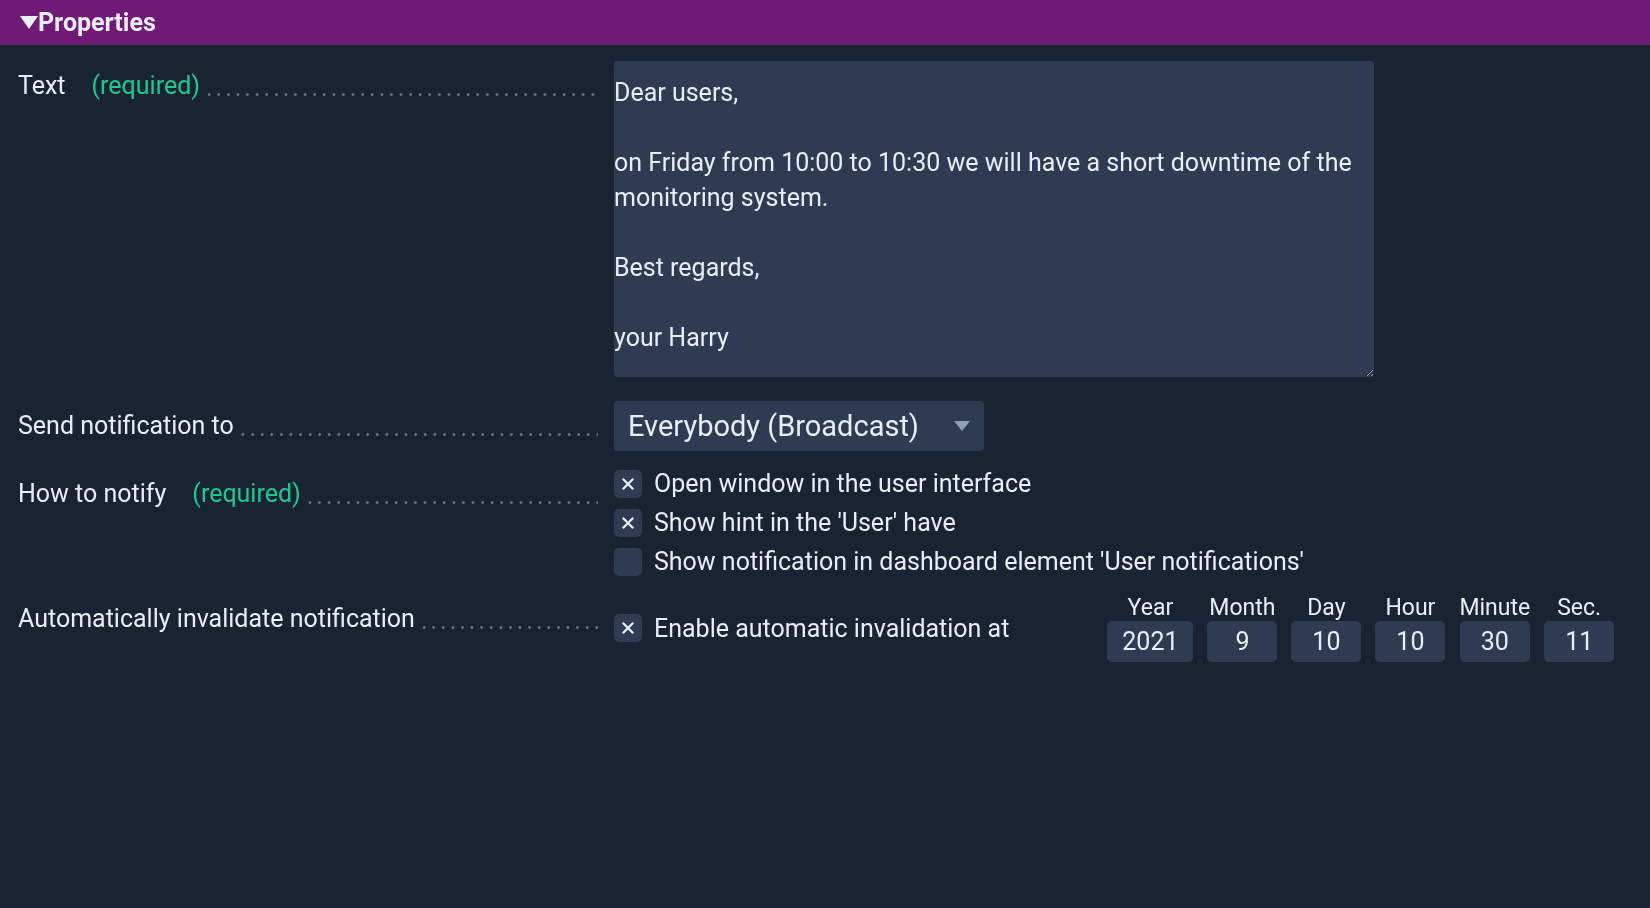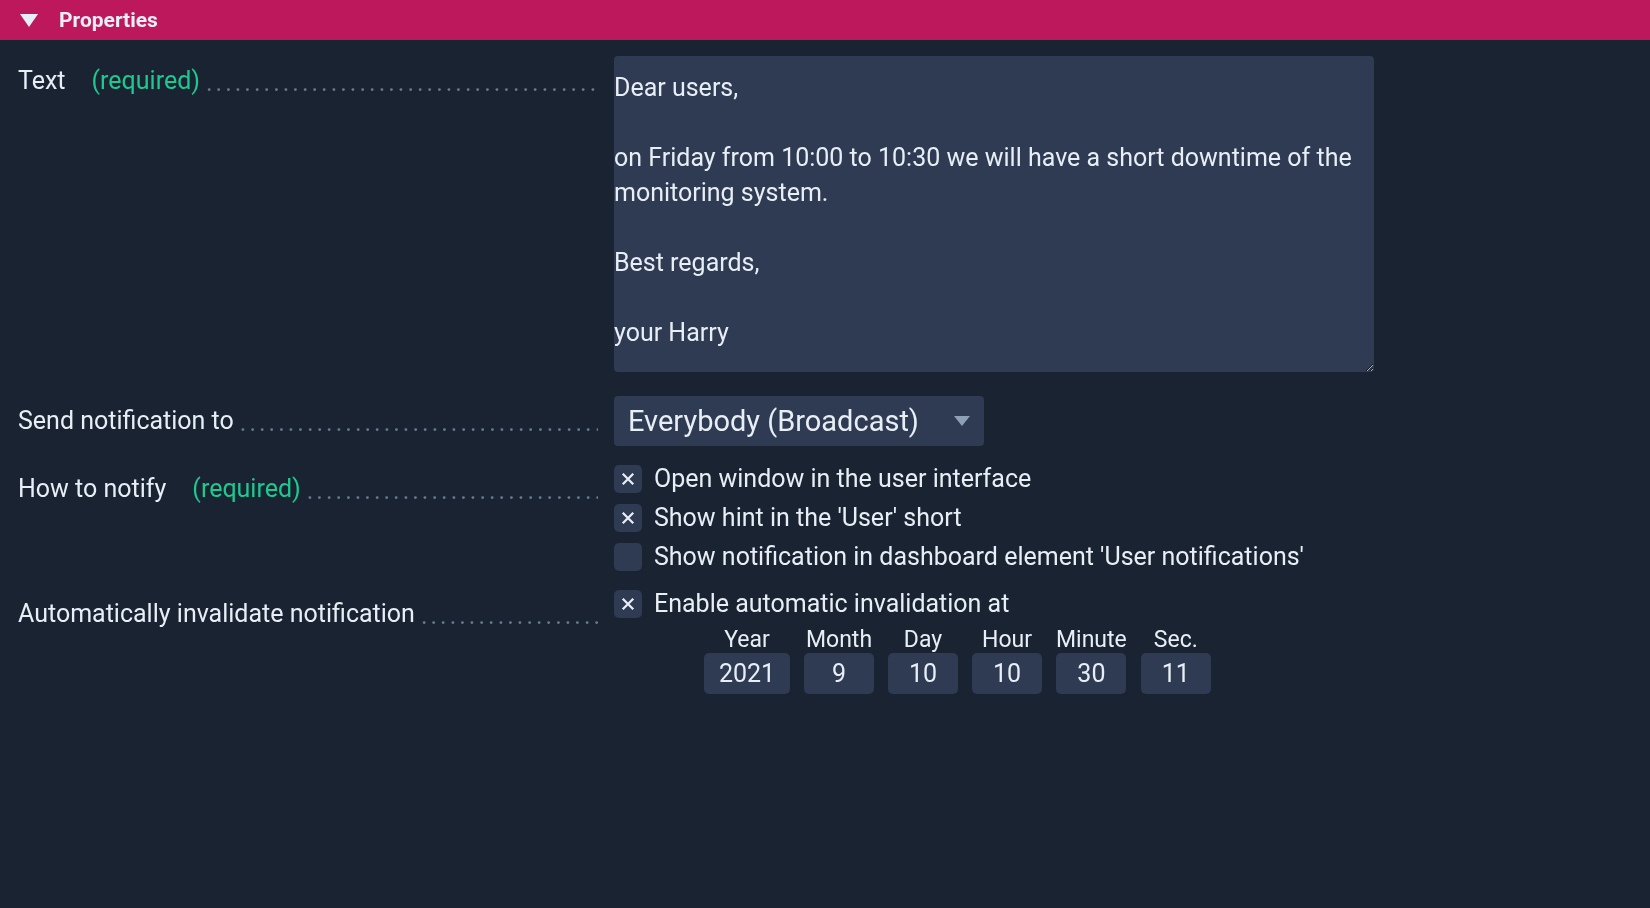--- a/index.html
+++ b/index.html
@@ -11,27 +11,27 @@
     font-size: 24px;
     width: 1650px;
     height: 908px;
     overflow: hidden;
   }
   .panel {
     background: #1a2332;
     padding: 0;
   }
   .panel-header {
-    background: #be185d;
+    background: #701a75;
     padding: 8px 20px;
     display: flex;
     align-items: center;
-    gap: 21px;
+    gap: 0;
     font-weight: 700;
-    font-size: 21px;
+    font-size: 25px;
   }
   .triangle-down {
     display: inline-block;
     width: 0; height: 0;
     border-left: 9px solid transparent;
     border-right: 9px solid transparent;
     border-top: 13px solid #e8eef5;
   }
   .form-body {
     padding: 16px 18px 24px 18px;
@@ -129,21 +129,21 @@
     display: inline-flex;
     align-items: center;
     justify-content: center;
     flex-shrink: 0;
     cursor: pointer;
   }
   .cb-box svg { width: 18px; height: 18px; }
   .cb-box svg path { stroke: #e8eef5; stroke-width: 3; fill: none; }
   .invalidation-block {
     display: flex;
-    flex-direction: column;
+    flex-direction: row;
     gap: 8px;
   }
   .dt-row {
     display: flex;
     gap: 14px;
     margin-left: 90px;
   }
   .dt-field {
     display: flex;
     flex-direction: column;
@@ -222,21 +222,21 @@
                 </svg>
               </span>
             <span>Open window in the user interface</span>
           </div>
           <div class="cb-item">
             <span class="cb-box">
                 <svg viewBox="0 0 24 24">
                   <path d="M5 5 L19 19 M19 5 L5 19"></path>
                 </svg>
               </span>
-            <span>Show hint in the 'User' short</span>
+            <span>Show hint in the 'User' have</span>
           </div>
           <div class="cb-item">
             <span class="cb-box"></span>
             <span>Show notification in dashboard element 'User notifications'</span>
           </div>
         </div>
       </div>
     </div>
 
     <div class="row">

